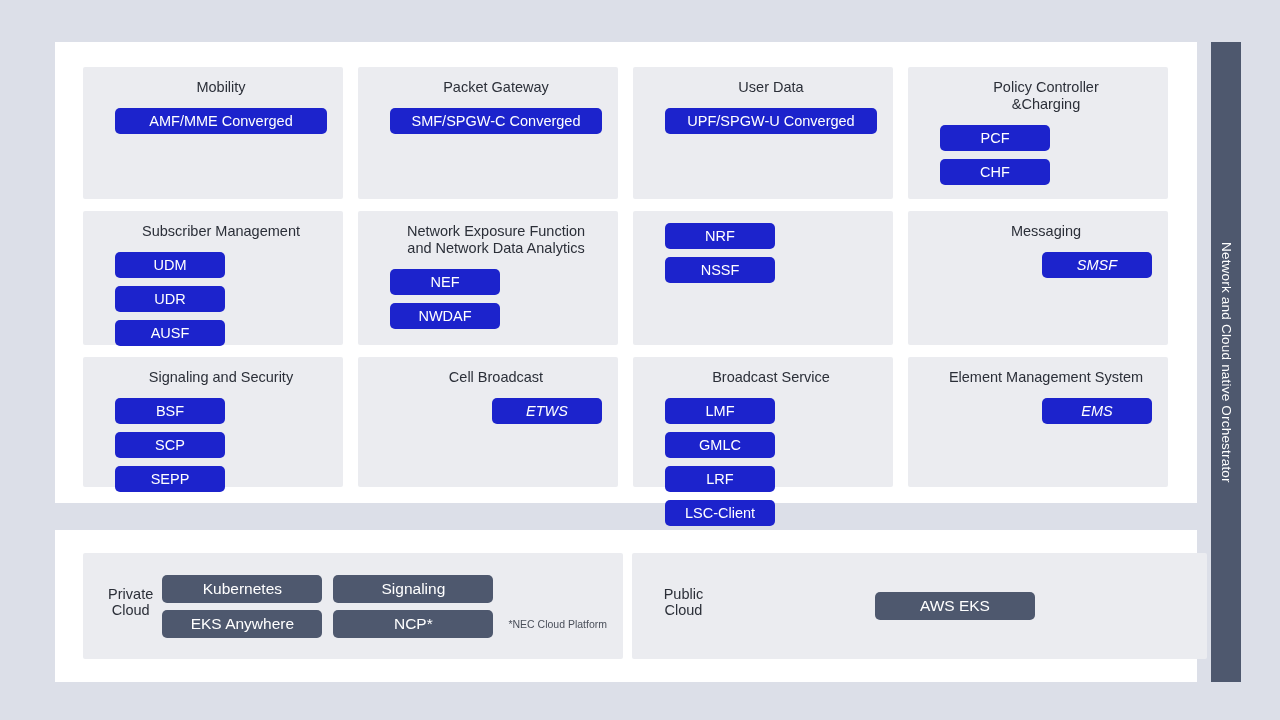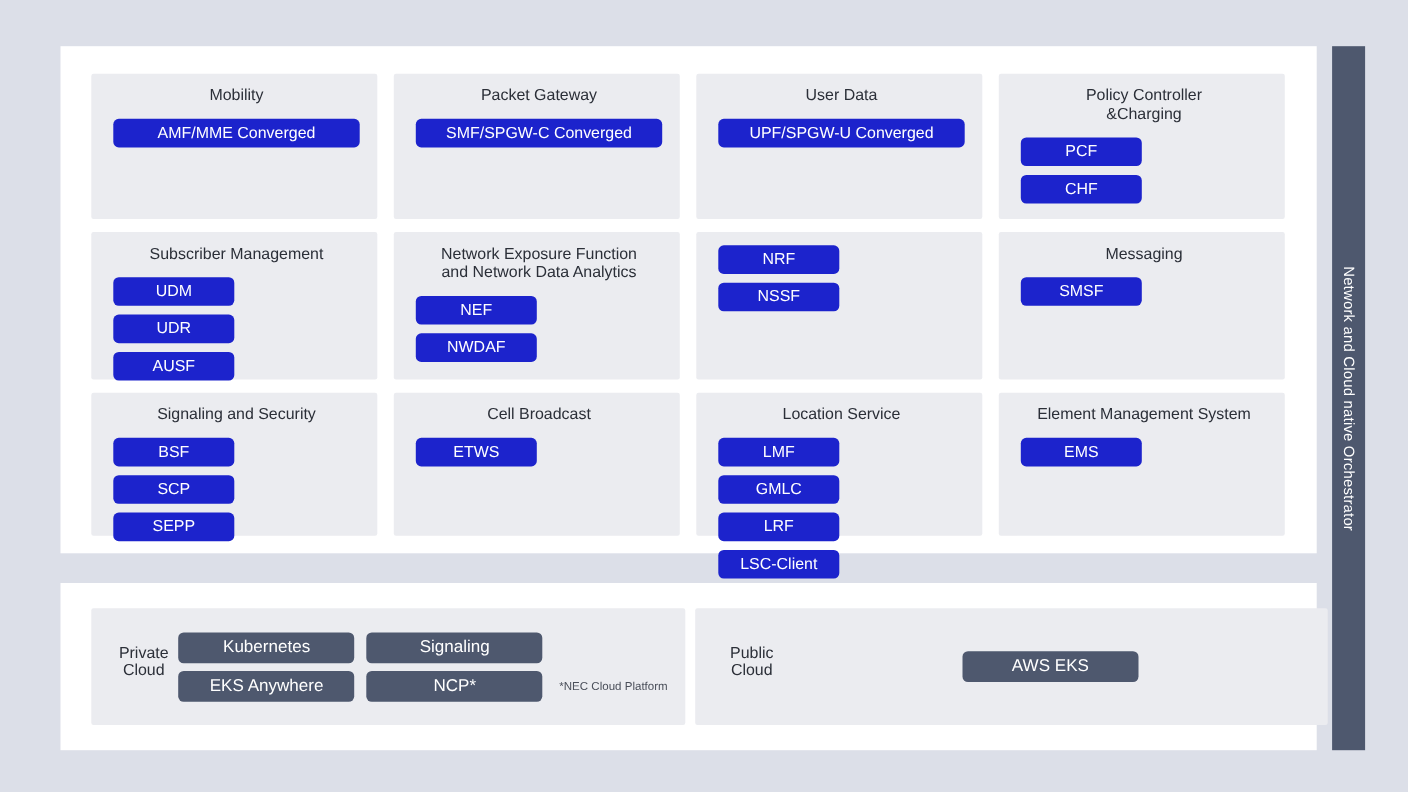--- a/index.html
+++ b/index.html
@@ -70,21 +70,21 @@
     width: 1086px;
     display: grid;
     grid-template-columns: repeat(4, 260px);
     grid-template-rows: 132px 134px 130px;
     column-gap: 15px;
     row-gap: 12px;
   }
   .card {
     background: #ebecf0;
     border-radius: 2px;
-    padding: 12px 16px 10px 20px;
+    padding: 12px 16px 10px 32px;
     box-sizing: border-box;
     display: flex;
     flex-direction: column;
     align-items: center;
   }
   .card-title {
     font-size: 14.5px;
     color: #2b2f38;
     text-align: center;
     line-height: 17px;
@@ -93,21 +93,22 @@
   }
   .chips {
     display: flex;
     flex-wrap: wrap;
     gap: 8px 12px;
     width: 100%;
     justify-content: flex-start;
     align-content: flex-start;
   }
   .chips.center {
-    justify-content: flex-start;
+    justify-content: flex-end;
+    font-style: italic;
   }
   .chip {
     background: #1c23cc;
     color: #ffffff;
     border-radius: 5px;
     font-size: 14.5px;
     height: 26px;
     line-height: 26px;
     text-align: center;
     padding: 0 10px;
@@ -246,21 +247,21 @@
             <div class="chip w-half">SEPP</div>
           </div>
         </div>
         <div class="card">
           <div class="card-title">Cell Broadcast</div>
           <div class="chips center">
             <div class="chip w-auto">ETWS</div>
           </div>
         </div>
         <div class="card">
-          <div class="card-title">Location Service</div>
+          <div class="card-title">Broadcast Service</div>
           <div class="chips">
             <div class="chip w-half">LMF</div>
             <div class="chip w-half">GMLC</div>
             <div class="chip w-half">LRF</div>
             <div class="chip w-half">LSC-Client</div>
           </div>
         </div>
         <div class="card">
           <div class="card-title">Element Management System</div>
           <div class="chips center">

